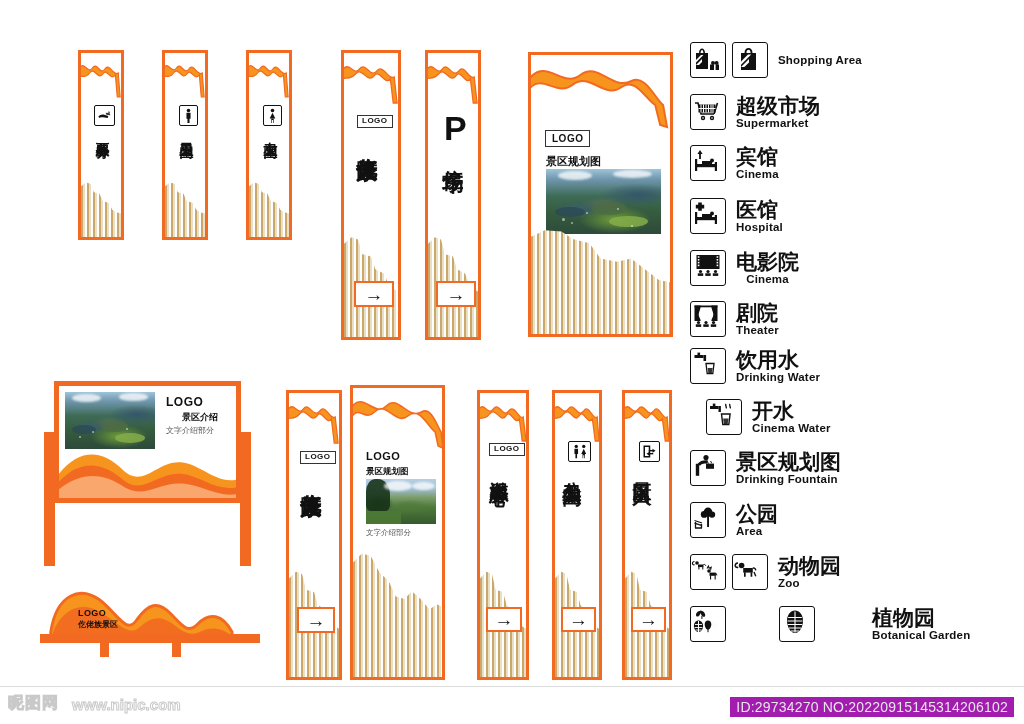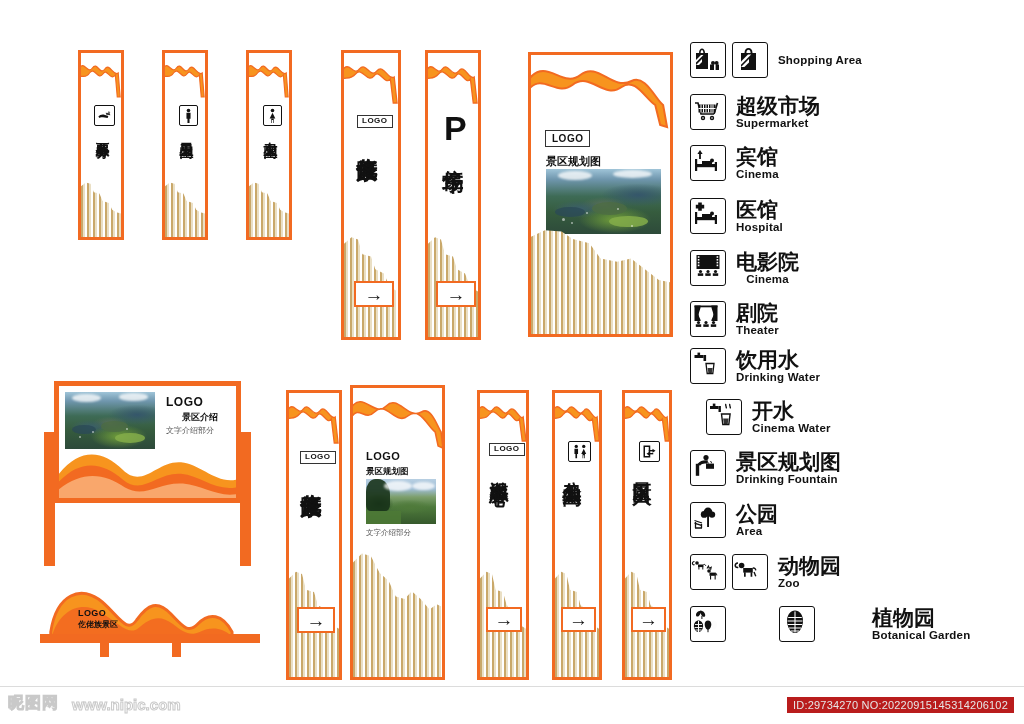--- a/index.html
+++ b/index.html
@@ -111,22 +111,22 @@
 
   
   #footer{position:absolute;left:0;top:686px;width:1024px;height:38px;
     border-top:1px solid #dcdcdc;background:#fff;}
   #wm-logo{position:absolute;left:8px;top:6px;font-size:16px;font-weight:bold;
      color:#fff;-webkit-text-stroke:1px #c9c9c9;letter-spacing:1px;
      font-family:"DejaVu Sans","Liberation Sans",sans-serif;}
   #wm-url{position:absolute;left:72px;top:9px;font-size:15px;font-weight:bold;
      color:#fff;-webkit-text-stroke:1px #c9c9c9;letter-spacing:0px;
      font-family:"Liberation Sans",sans-serif;}
-  #wm-id{position:absolute;right:10px;top:10px;font-size:11px;color:#e6e6e6;
-     background:#b91c1c;padding:2px 6px;letter-spacing:.2px;
+  #wm-id{position:absolute;right:10px;top:10px;font-size:14px;color:#e6e6e6;
+     background:#a21caf;padding:2px 6px;letter-spacing:.2px;
      font-family:"Liberation Sans",sans-serif;}
 </style>
 </head>
 <body>
 
 <div id="stage">
 
   <div class="pillar" style="left:78px;top:50px;width:46px;height:190px;">
     <div class="inner">
       <svg class="wave-top" viewBox="0 0 46 46" preserveAspectRatio="none" style="height:46px;">

